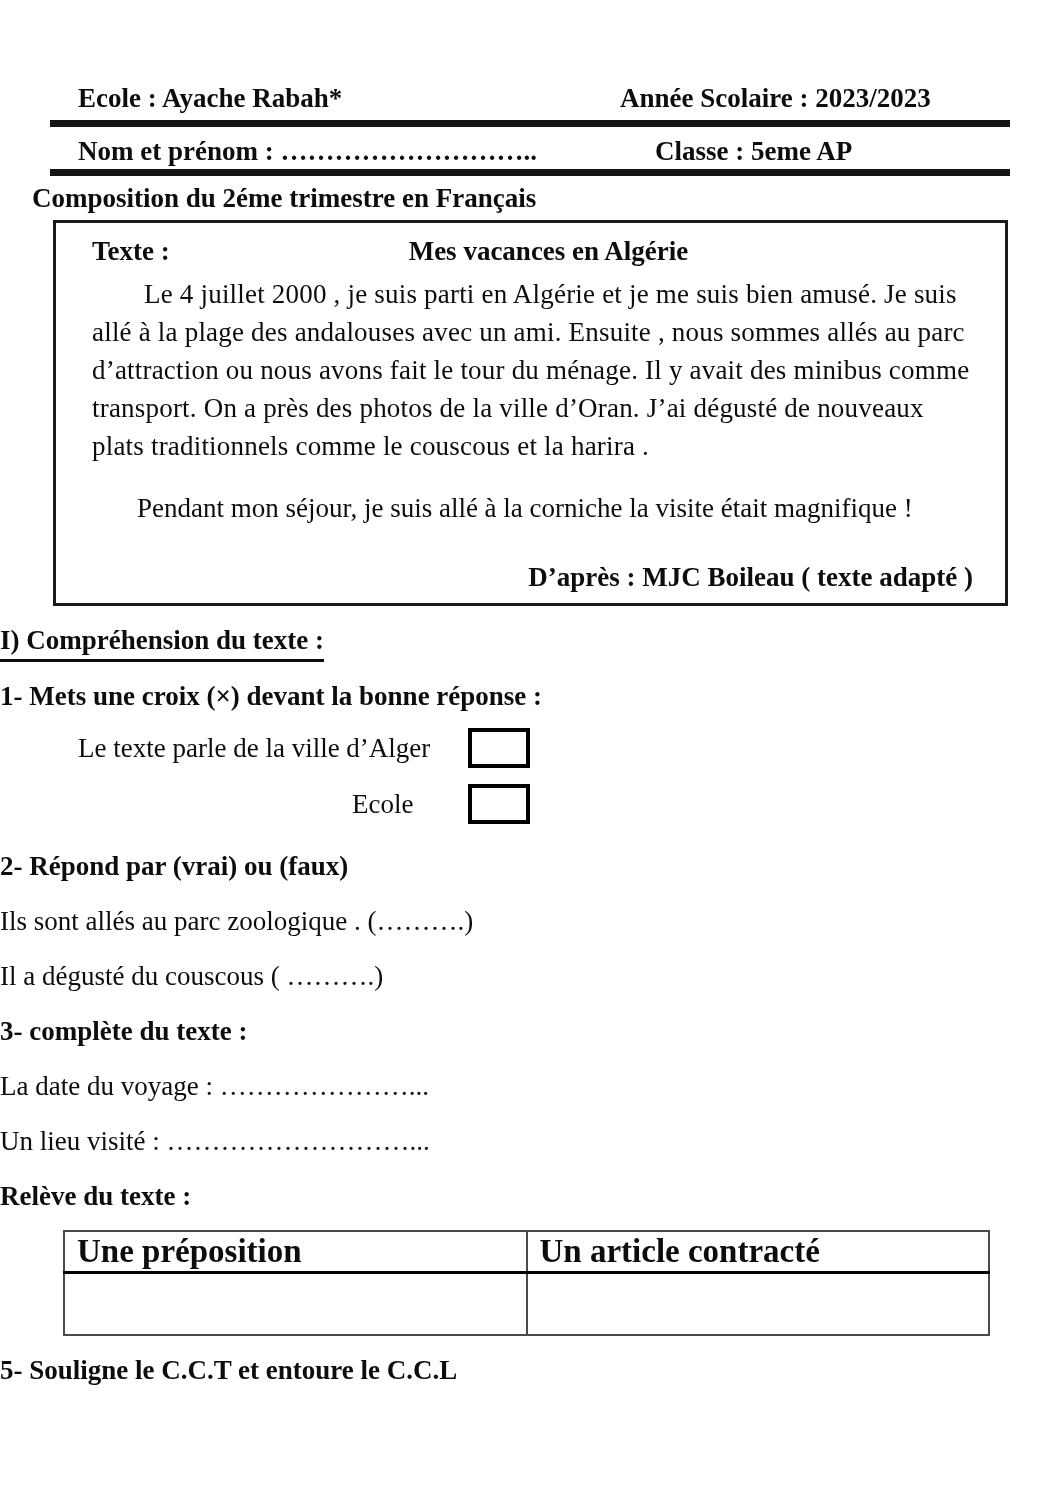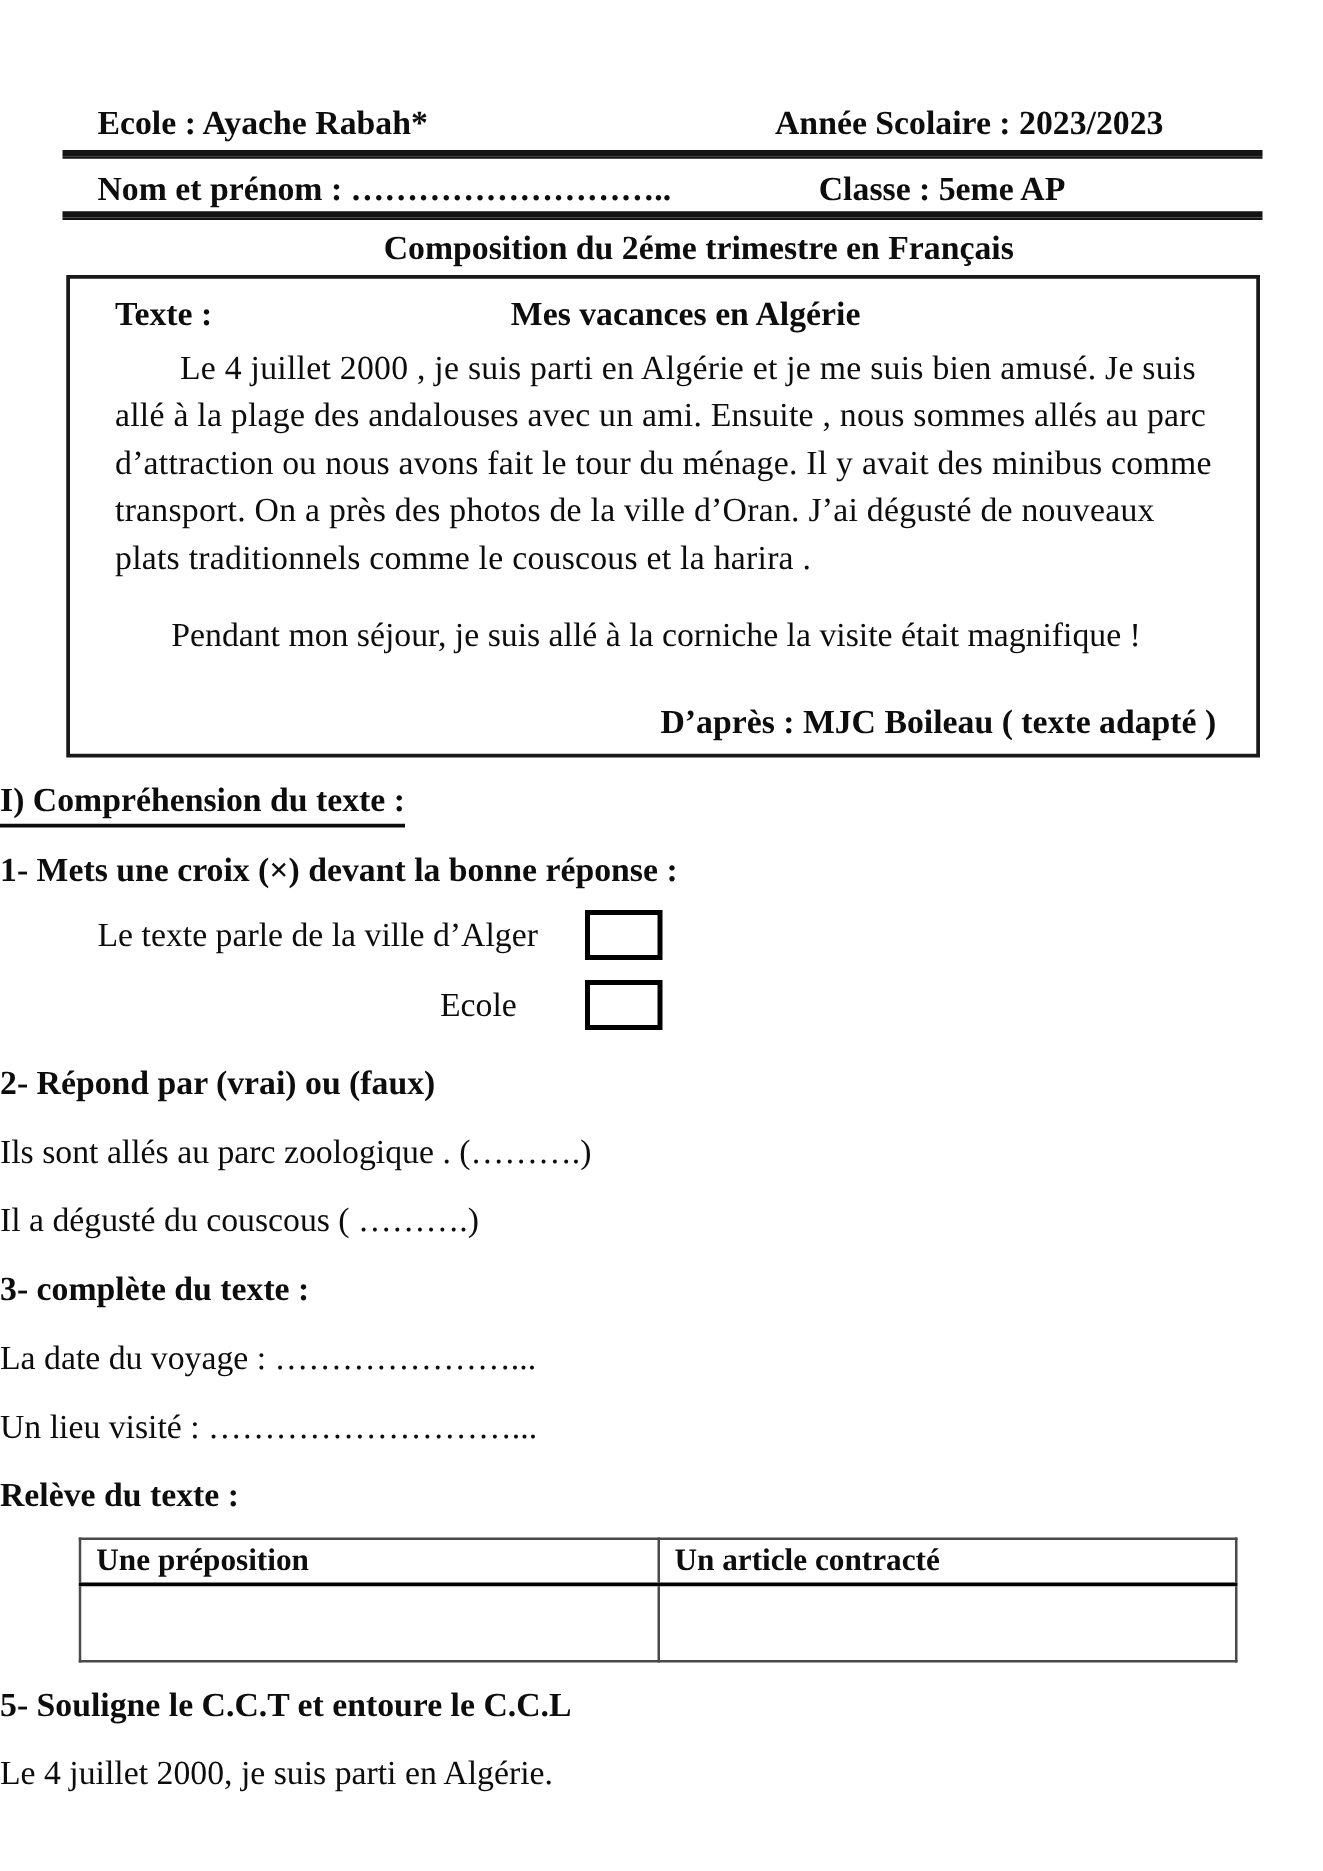--- a/index.html
+++ b/index.html
@@ -20,21 +20,21 @@
   .hdr-row { position: relative; height: 36px; line-height: 36px; padding-left: 78px; font-weight: bold; }
   .hdr-right-1 { position: absolute; left: 620px; top: 0; white-space: nowrap; }
   .hdr-right-2 { position: absolute; left: 655px; top: 0; white-space: nowrap; }
   .double-rule {
     height: 3px;
     margin: 4px 48px 0 50px;
     border-top: 5px solid #141414;
     border-bottom: 2px solid #141414;
   }
   .double-rule.second { margin-top: 0; }
-  .doc-title { height: 36px; line-height: 36px; padding-left: 60px; font-weight: bold; margin-top: 4px; text-align: center; }
+  .doc-title { height: 36px; line-height: 36px; padding-left: 32px; font-weight: bold; margin-top: 4px; }
 
   
   .text-box {
     margin: 4px 50px 0 53px;
     border: 3px solid #1a1a1a;
     padding: 10px 24px 8px 36px;
   }
   .box-header { position: relative; height: 36px; line-height: 36px; }
   .texte-label { font-weight: bold; }
   .box-title { position: absolute; left: 12px; top: 0; width: 100%; text-align: center; font-weight: bold; }
@@ -90,21 +90,21 @@
     width: calc(1058px - 63px - 68px);
     table-layout: fixed;
   }
   .releve-table th {
     border: 2px solid #4a4a4a;
     border-bottom: 3px solid #000000;
     text-align: left;
     font-weight: bold;
     padding: 1px 12px;
     height: 36px;
-    font-size: 25px;
+    font-size: 33px;
   }
   .releve-table td {
     border: 2px solid #4a4a4a;
     height: 62px;
   }
 
   .q5-heading { margin-top: 16px; }
   .q5-sentence { margin-top: 18px; }
 </style>
 </head>
@@ -170,15 +170,14 @@
     </thead>
     <tbody>
       <tr>
         <td></td>
         <td></td>
       </tr>
     </tbody>
   </table>
 
   <div class="line bold q5-heading">5- Souligne le C.C.T et entoure le C.C.L</div>
-  <div class="line q5-sentence">Le 4 juillet 2000, je suis parti en Algérie.</div>
 
 </div>
 
 </body></html>

